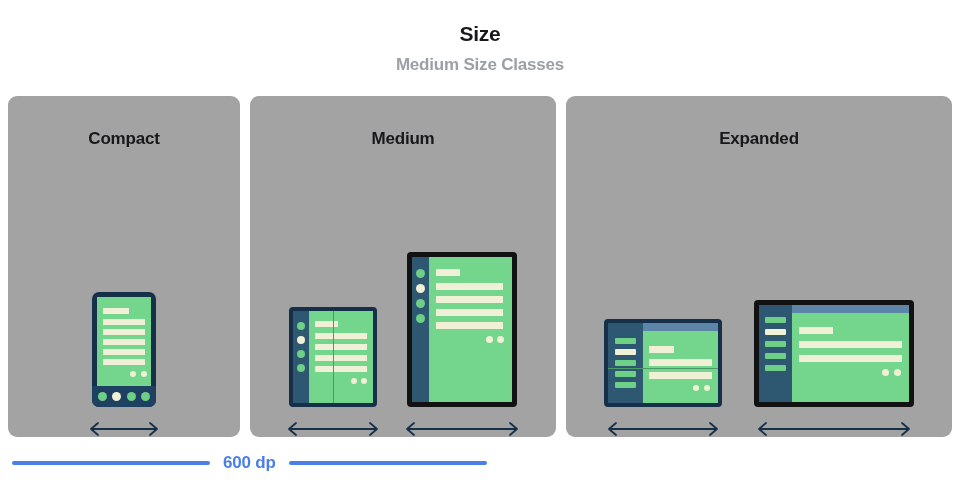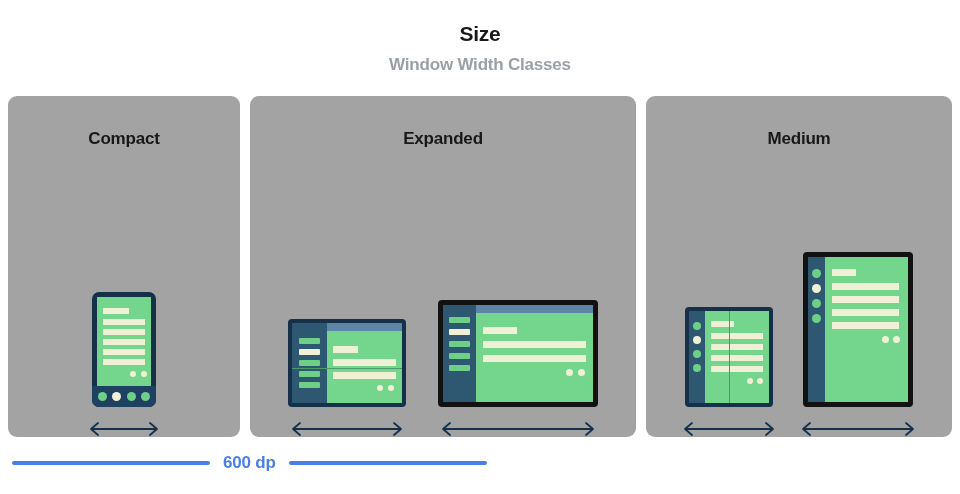--- a/index.html
+++ b/index.html
@@ -79,21 +79,21 @@
   .mline { height:4px; background:#4a7fe8; border-radius:2px; }
   .mlabel { font-size:17px; font-weight:bold; color:#4a7fe8; padding:0 13px; letter-spacing:-0.2px; }
 </style>
 </head>
 <body>
 
 <div class="page">
 
   <div class="header">
     <div class="title">Size</div>
-    <div class="subtitle">Window Width Classes</div>
+    <div class="subtitle">Medium Size Classes</div>
   </div>
 
   <div class="panels">
 
     <div class="panel compact">
       <div class="panel-title">Compact</div>
       <div class="devices">
         <div class="device-col">
           <div class="device-slot" style="height:118px;">
             <div class="dev phone">
@@ -121,90 +121,20 @@
                 <line x1="5" y1="8" x2="69" y2="8" stroke="#16304a" stroke-width="1.8"></line>
                 <polyline points="11,2 4,8 11,14" fill="none" stroke="#16304a" stroke-width="1.8" stroke-linecap="round" stroke-linejoin="round"></polyline>
                 <polyline points="63,2 70,8 63,14" fill="none" stroke="#16304a" stroke-width="1.8" stroke-linecap="round" stroke-linejoin="round"></polyline>
               </svg>
             </span>
           </div>
         </div>
       </div>
     </div>
 
-    <div class="panel expanded">
-      <div class="panel-title">Expanded</div>
-      <div class="devices" style="gap:32px; align-items:flex-end;">
-
-        <div class="device-col">
-          <div class="device-slot" style="height:112px;">
-            <div class="dev fold-l">
-              <div class="screen">
-                <div class="rail" style="width:35px;">
-                  <div class="rail-bar" style="left:7px; top:15px; width:21px; height:6px;"></div>
-                  <div class="rail-bar active" style="left:7px; top:26px; width:21px; height:6px;"></div>
-                  <div class="rail-bar" style="left:7px; top:37px; width:21px; height:6px;"></div>
-                  <div class="rail-bar" style="left:7px; top:48px; width:21px; height:6px;"></div>
-                  <div class="rail-bar" style="left:7px; top:59px; width:21px; height:6px;"></div>
-                </div>
-                <div class="appbar" style="left:35px; width:75px; height:8px;"></div>
-                <div class="bar" style="left:41px; top:23px; width:25px; height:7px;"></div>
-                <div class="bar" style="left:41px; top:36px; width:63px; height:7px;"></div>
-                <div class="bar" style="left:41px; top:49px; width:63px; height:7px;"></div>
-                <div class="dot" style="left:85px; top:62px; width:6px; height:6px;"></div>
-                <div class="dot" style="left:96px; top:62px; width:6px; height:6px;"></div>
-                <div class="foldline" style="left:0; top:45px; width:100%; height:1px;"></div>
-              </div>
-            </div>
-          </div>
-          <div class="arrow-row">
-            <span class="arrow">
-              <svg width="116" height="16" viewBox="0 0 116 16">
-                <line x1="5" y1="8" x2="111" y2="8" stroke="#16304a" stroke-width="1.8"></line>
-                <polyline points="11,2 4,8 11,14" fill="none" stroke="#16304a" stroke-width="1.8" stroke-linecap="round" stroke-linejoin="round"></polyline>
-                <polyline points="105,2 112,8 105,14" fill="none" stroke="#16304a" stroke-width="1.8" stroke-linecap="round" stroke-linejoin="round"></polyline>
-              </svg>
-            </span>
-          </div>
-        </div>
-
-        <div class="device-col">
-          <div class="device-slot" style="height:112px;">
-            <div class="dev tab-l">
-              <div class="screen">
-                <div class="rail" style="width:33px;">
-                  <div class="rail-bar" style="left:6px; top:12px; width:21px; height:6px;"></div>
-                  <div class="rail-bar active" style="left:6px; top:24px; width:21px; height:6px;"></div>
-                  <div class="rail-bar" style="left:6px; top:36px; width:21px; height:6px;"></div>
-                  <div class="rail-bar" style="left:6px; top:48px; width:21px; height:6px;"></div>
-                  <div class="rail-bar" style="left:6px; top:60px; width:21px; height:6px;"></div>
-                </div>
-                <div class="appbar" style="left:33px; width:117px; height:8px;"></div>
-                <div class="bar" style="left:40px; top:22px; width:34px; height:7px;"></div>
-                <div class="bar" style="left:40px; top:36px; width:103px; height:7px;"></div>
-                <div class="bar" style="left:40px; top:50px; width:103px; height:7px;"></div>
-                <div class="dot" style="left:123px; top:64px; width:7px; height:7px;"></div>
-                <div class="dot" style="left:135px; top:64px; width:7px; height:7px;"></div>
-              </div>
-            </div>
-          </div>
-          <div class="arrow-row">
-            <span class="arrow">
-              <svg width="158" height="16" viewBox="0 0 158 16">
-                <line x1="5" y1="8" x2="153" y2="8" stroke="#16304a" stroke-width="1.8"></line>
-                <polyline points="11,2 4,8 11,14" fill="none" stroke="#16304a" stroke-width="1.8" stroke-linecap="round" stroke-linejoin="round"></polyline>
-                <polyline points="147,2 154,8 147,14" fill="none" stroke="#16304a" stroke-width="1.8" stroke-linecap="round" stroke-linejoin="round"></polyline>
-              </svg>
-            </span>
-          </div>
-        </div>
-
-      </div>
-    </div>
-
     <div class="panel medium">
       <div class="panel-title">Medium</div>
       <div class="devices" style="gap:22px; align-items:flex-end;">
 
         <div class="device-col">
           <div class="device-slot" style="height:160px;">
             <div class="dev fold-p">
               <div class="screen">
                 <div class="rail" style="width:16px;">
                   <div class="rail-dot" style="left:4px; top:11px; width:8px; height:8px;"></div>
@@ -261,20 +191,90 @@
                 <polyline points="11,2 4,8 11,14" fill="none" stroke="#16304a" stroke-width="1.8" stroke-linecap="round" stroke-linejoin="round"></polyline>
                 <polyline points="107,2 114,8 107,14" fill="none" stroke="#16304a" stroke-width="1.8" stroke-linecap="round" stroke-linejoin="round"></polyline>
               </svg>
             </span>
           </div>
         </div>
 
       </div>
     </div>
 
+    <div class="panel expanded">
+      <div class="panel-title">Expanded</div>
+      <div class="devices" style="gap:32px; align-items:flex-end;">
+
+        <div class="device-col">
+          <div class="device-slot" style="height:112px;">
+            <div class="dev fold-l">
+              <div class="screen">
+                <div class="rail" style="width:35px;">
+                  <div class="rail-bar" style="left:7px; top:15px; width:21px; height:6px;"></div>
+                  <div class="rail-bar active" style="left:7px; top:26px; width:21px; height:6px;"></div>
+                  <div class="rail-bar" style="left:7px; top:37px; width:21px; height:6px;"></div>
+                  <div class="rail-bar" style="left:7px; top:48px; width:21px; height:6px;"></div>
+                  <div class="rail-bar" style="left:7px; top:59px; width:21px; height:6px;"></div>
+                </div>
+                <div class="appbar" style="left:35px; width:75px; height:8px;"></div>
+                <div class="bar" style="left:41px; top:23px; width:25px; height:7px;"></div>
+                <div class="bar" style="left:41px; top:36px; width:63px; height:7px;"></div>
+                <div class="bar" style="left:41px; top:49px; width:63px; height:7px;"></div>
+                <div class="dot" style="left:85px; top:62px; width:6px; height:6px;"></div>
+                <div class="dot" style="left:96px; top:62px; width:6px; height:6px;"></div>
+                <div class="foldline" style="left:0; top:45px; width:100%; height:1px;"></div>
+              </div>
+            </div>
+          </div>
+          <div class="arrow-row">
+            <span class="arrow">
+              <svg width="116" height="16" viewBox="0 0 116 16">
+                <line x1="5" y1="8" x2="111" y2="8" stroke="#16304a" stroke-width="1.8"></line>
+                <polyline points="11,2 4,8 11,14" fill="none" stroke="#16304a" stroke-width="1.8" stroke-linecap="round" stroke-linejoin="round"></polyline>
+                <polyline points="105,2 112,8 105,14" fill="none" stroke="#16304a" stroke-width="1.8" stroke-linecap="round" stroke-linejoin="round"></polyline>
+              </svg>
+            </span>
+          </div>
+        </div>
+
+        <div class="device-col">
+          <div class="device-slot" style="height:112px;">
+            <div class="dev tab-l">
+              <div class="screen">
+                <div class="rail" style="width:33px;">
+                  <div class="rail-bar" style="left:6px; top:12px; width:21px; height:6px;"></div>
+                  <div class="rail-bar active" style="left:6px; top:24px; width:21px; height:6px;"></div>
+                  <div class="rail-bar" style="left:6px; top:36px; width:21px; height:6px;"></div>
+                  <div class="rail-bar" style="left:6px; top:48px; width:21px; height:6px;"></div>
+                  <div class="rail-bar" style="left:6px; top:60px; width:21px; height:6px;"></div>
+                </div>
+                <div class="appbar" style="left:33px; width:117px; height:8px;"></div>
+                <div class="bar" style="left:40px; top:22px; width:34px; height:7px;"></div>
+                <div class="bar" style="left:40px; top:36px; width:103px; height:7px;"></div>
+                <div class="bar" style="left:40px; top:50px; width:103px; height:7px;"></div>
+                <div class="dot" style="left:123px; top:64px; width:7px; height:7px;"></div>
+                <div class="dot" style="left:135px; top:64px; width:7px; height:7px;"></div>
+              </div>
+            </div>
+          </div>
+          <div class="arrow-row">
+            <span class="arrow">
+              <svg width="158" height="16" viewBox="0 0 158 16">
+                <line x1="5" y1="8" x2="153" y2="8" stroke="#16304a" stroke-width="1.8"></line>
+                <polyline points="11,2 4,8 11,14" fill="none" stroke="#16304a" stroke-width="1.8" stroke-linecap="round" stroke-linejoin="round"></polyline>
+                <polyline points="147,2 154,8 147,14" fill="none" stroke="#16304a" stroke-width="1.8" stroke-linecap="round" stroke-linejoin="round"></polyline>
+              </svg>
+            </span>
+          </div>
+        </div>
+
+      </div>
+    </div>
+
   </div>
 
   <div class="footer">
 
     <div class="measure" style="left:12px; top:16px;">
       <div class="mline" style="width:198px;"></div>
       <div class="mlabel">600 dp</div>
       <div class="mline" style="width:198px;"></div>
     </div>
 

